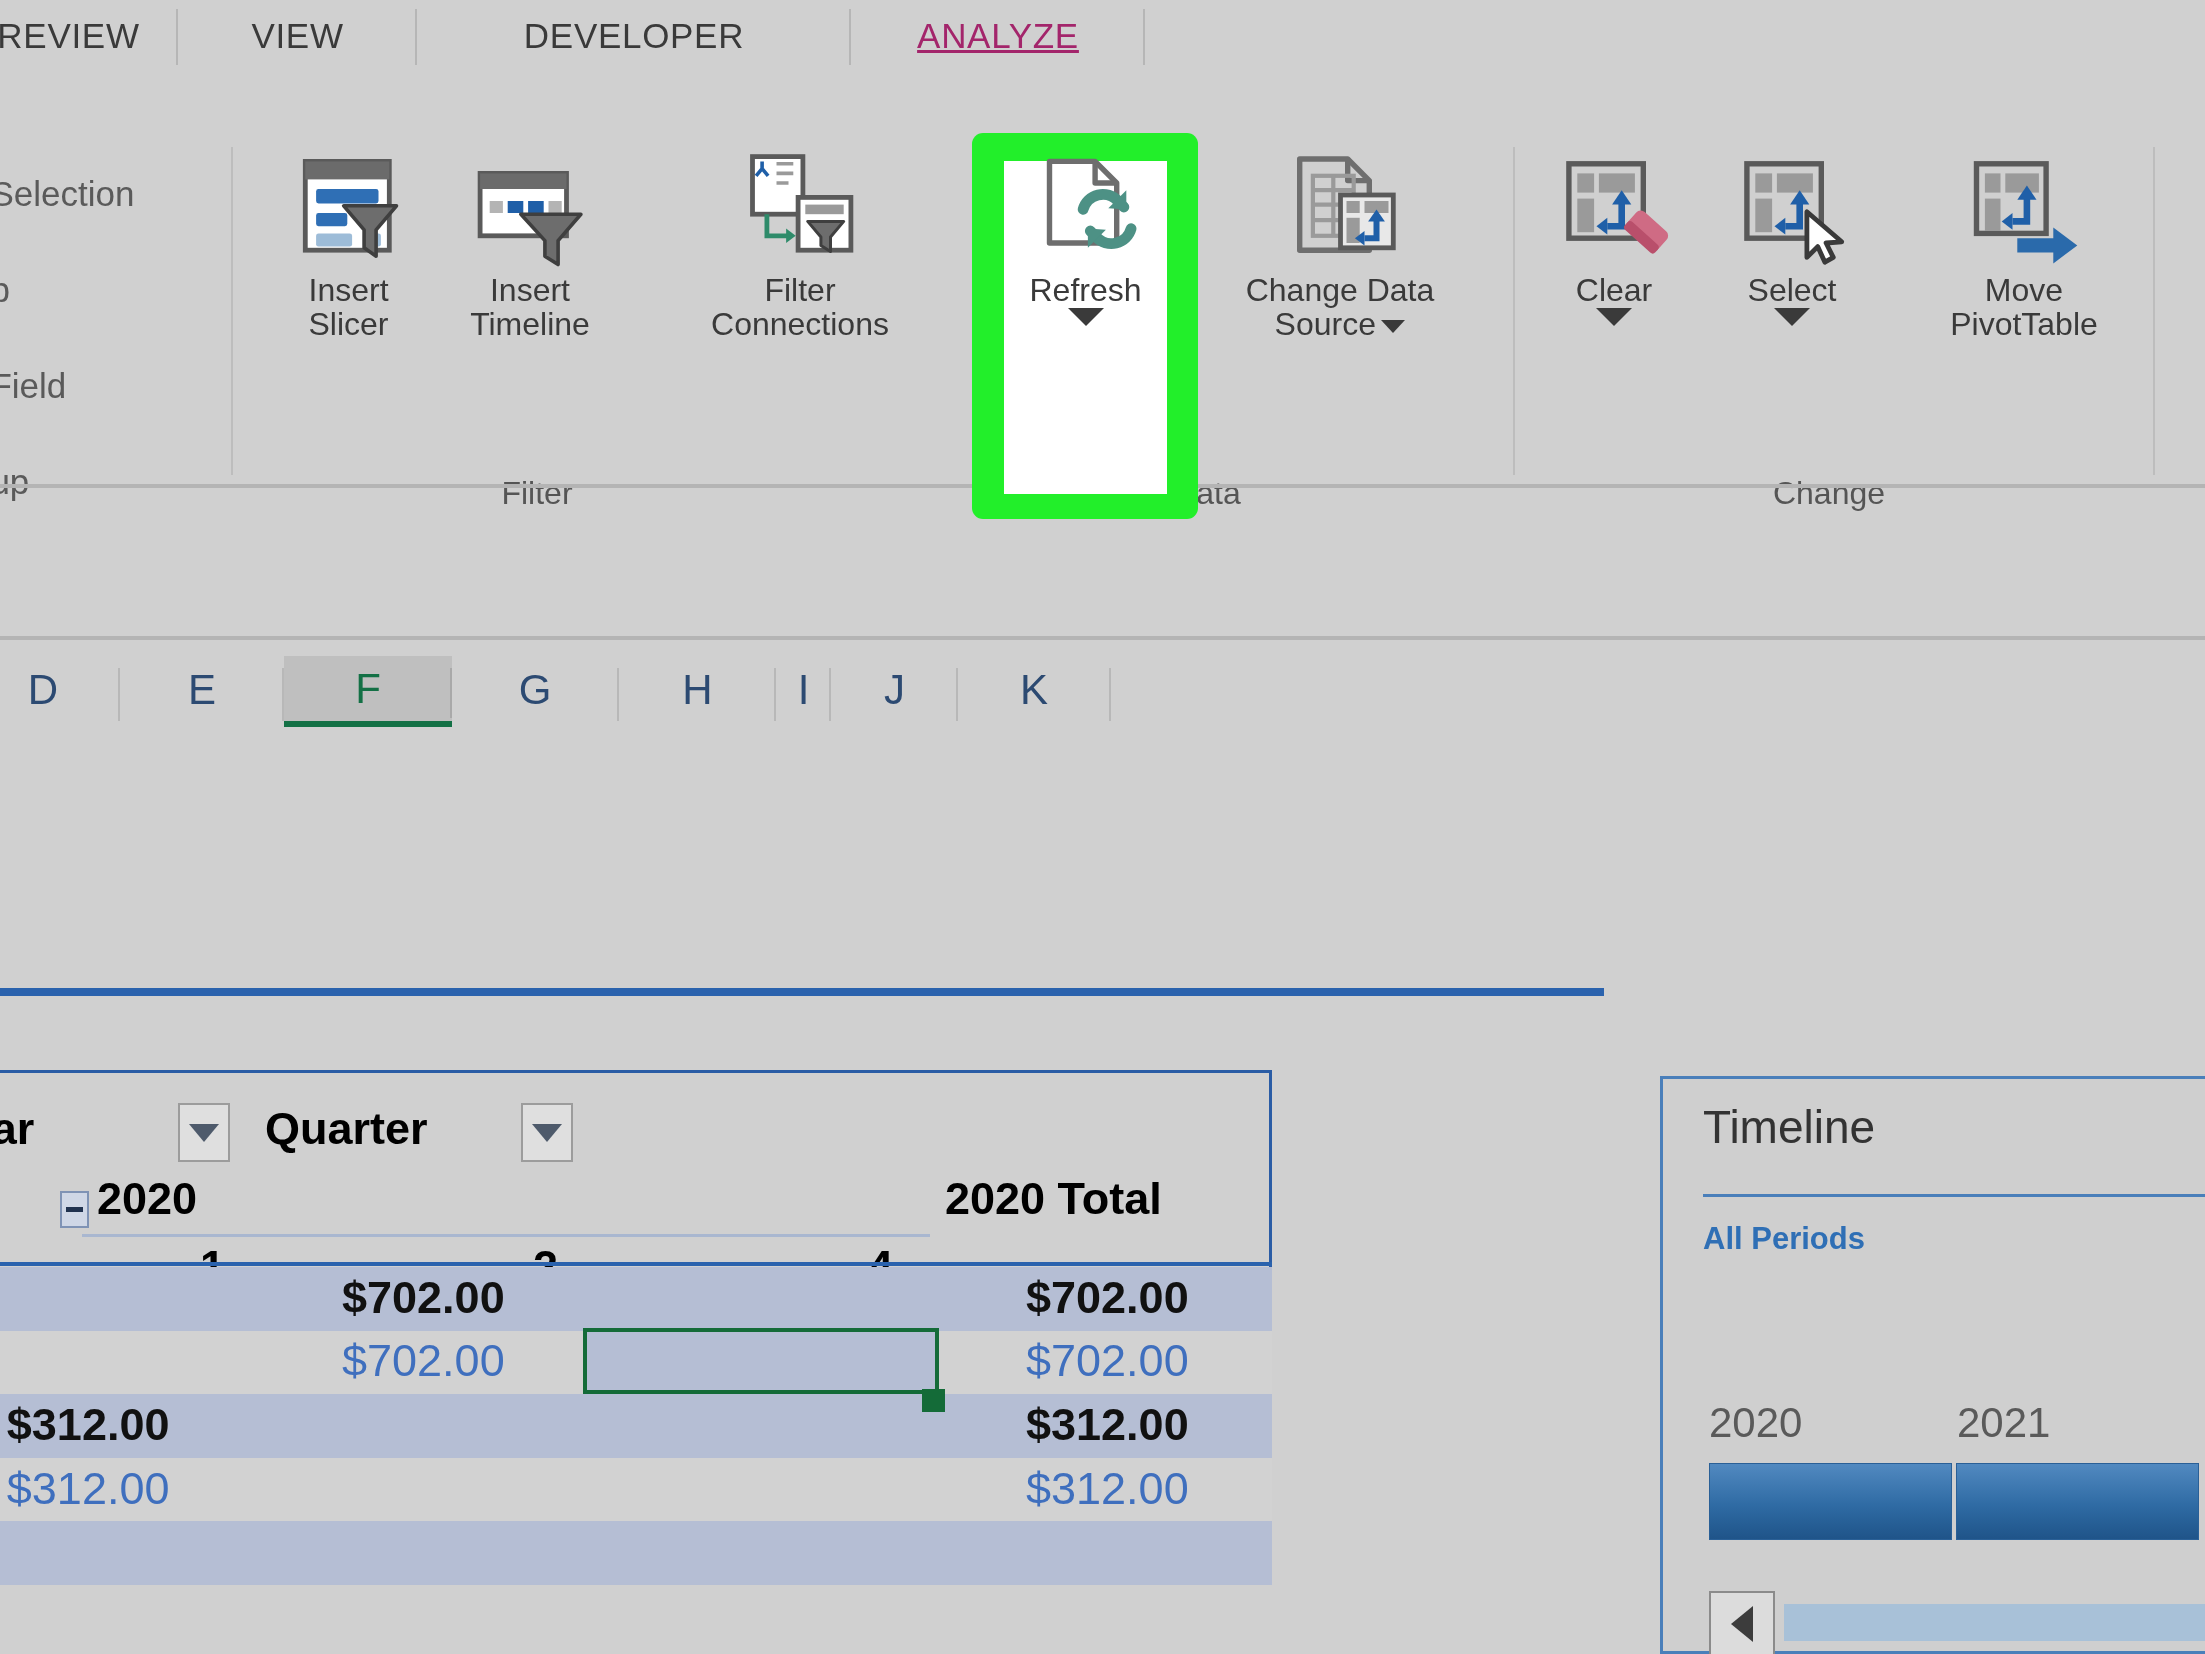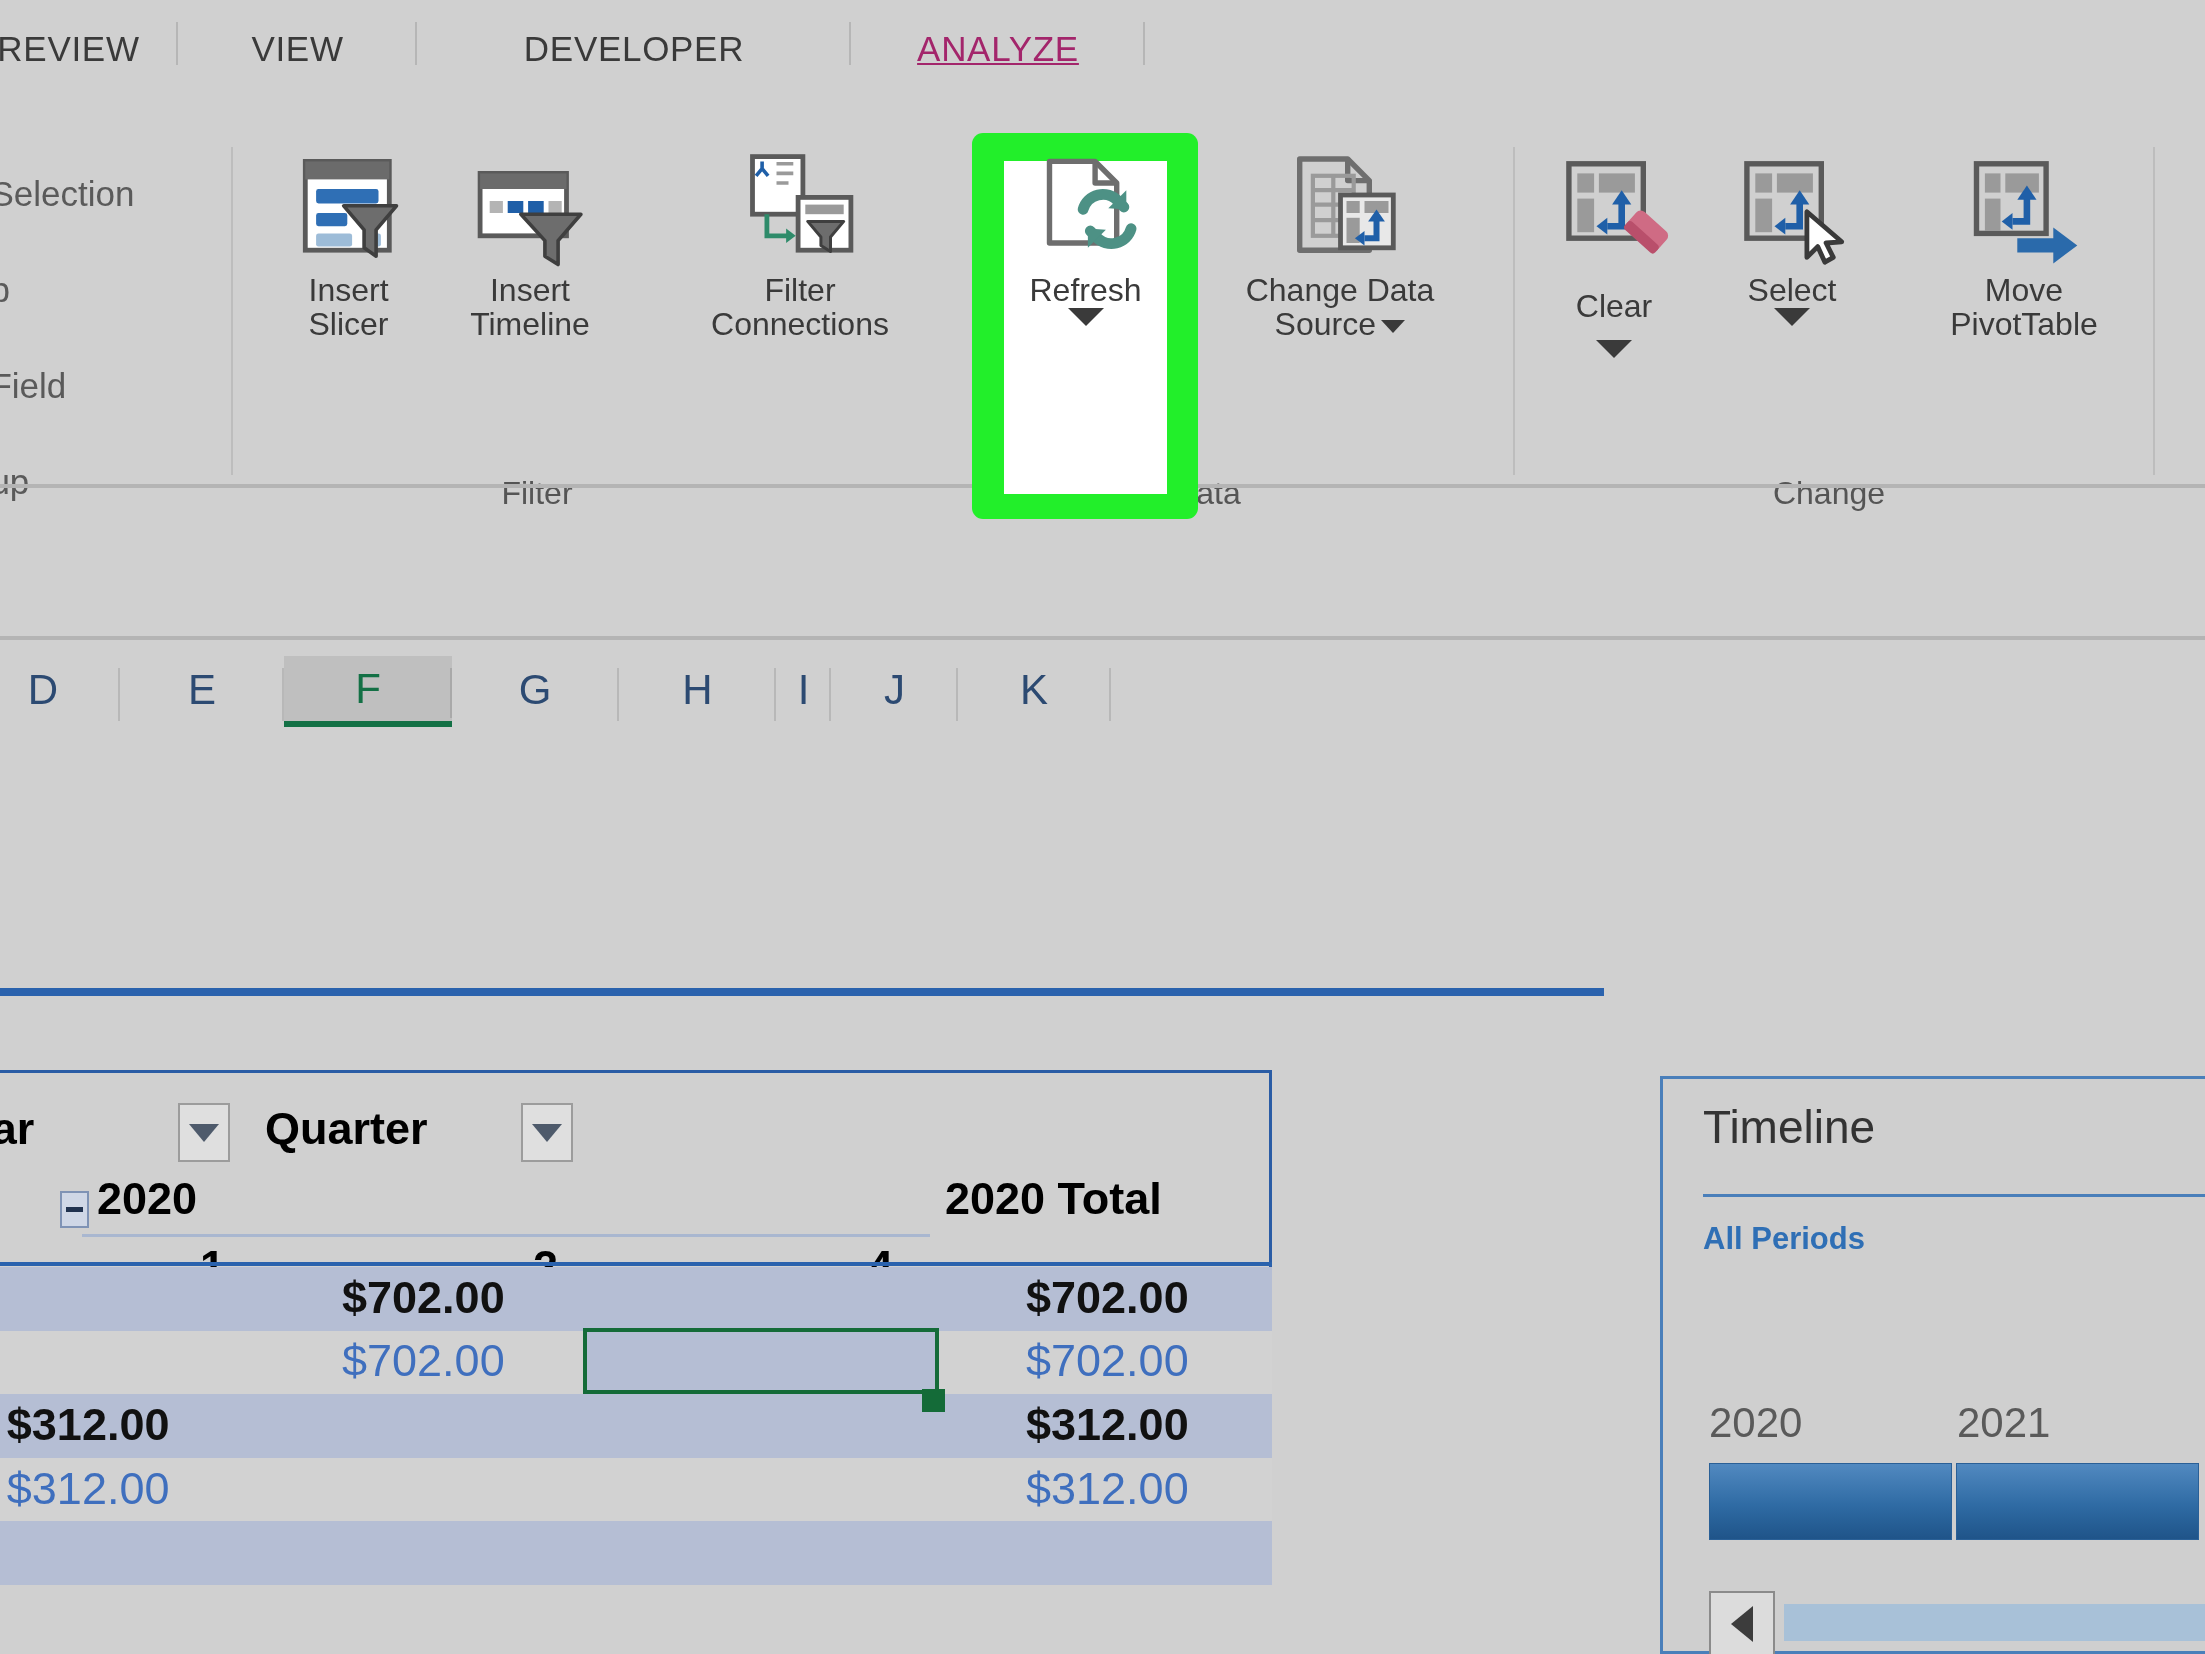--- a/index.html
+++ b/index.html
@@ -6,21 +6,21 @@
   * { box-sizing: border-box; margin: 0; padding: 0; }
   html, body {
     width: 2205px; height: 1654px;
     background: #d0d0d0;
     font-family: "Liberation Sans", sans-serif;
     overflow: hidden;
   }
   #root { position: relative; width: 2205px; height: 1654px; background: #d0d0d0; }
 
   
-  .tabstrip { position: absolute; left: 0; top: 16px; width: 2205px; height: 65px; background: #d0d0d0; }
+  .tabstrip { position: absolute; left: 0; top: 3px; width: 2205px; height: 65px; background: #d0d0d0; }
   .tab {
     position: absolute; top: 0; height: 65px;
     display: flex; align-items: center; justify-content: center;
     font-size: 35px; letter-spacing: 0.7px; color: #3a3a3a;
   }
   .tab.sep::after {
     content: ""; position: absolute; right: 0; top: 5.5px; bottom: 0;
     width: 2.1px; background: #b6b6b6;
   }
   .tab-active { color: #a3256b; }
@@ -240,21 +240,21 @@
         <rect x="55" y="45" width="11" height="10" fill="#9a9a9a"></rect>
         <rect x="70" y="45" width="20" height="10" fill="#9a9a9a"></rect>
         <rect x="55" y="59" width="11" height="21" fill="#9a9a9a"></rect>
         <path d="M70 76 h10 v-16" fill="none" stroke="#1f5fa8" stroke-width="5"></path>
         <path d="M80 52 l7 10 h-14 z" fill="#1f5fa8"></path>
         <path d="M70 70 l-8 6 l8 6 z" fill="#1f5fa8"></path>
       </svg>
       <span class="lbl"><span>Change Data</span><br><span>Source</span><span class="caret-inline"></span></span>
     </div>
 
-    <div class="rb-btn" style="left:1539px; width:150px;gap:16px;">
+    <div class="rb-btn" style="left:1539px; width:150px;">
       <svg class="rb-ico" viewBox="0 0 100 100">
         <rect x="12" y="14" width="62" height="62" fill="none" stroke="#5a5a5a" stroke-width="4.5"></rect>
         <rect x="19" y="22" width="14" height="16" fill="#9a9a9a"></rect>
         <rect x="37" y="22" width="30" height="16" fill="#9a9a9a"></rect>
         <rect x="19" y="43" width="14" height="28" fill="#9a9a9a"></rect>
         <path d="M44 66 h12 v-22" fill="none" stroke="#1f5fa8" stroke-width="5.5"></path>
         <path d="M56 36 l8 12 h-16 z" fill="#1f5fa8"></path>
         <path d="M44 59 l-9 7 l9 7 z" fill="#1f5fa8"></path>
         <g transform="rotate(42 74 72)">
           <rect x="58" y="58" width="34" height="20" rx="5" fill="#cf6b84"></rect>

